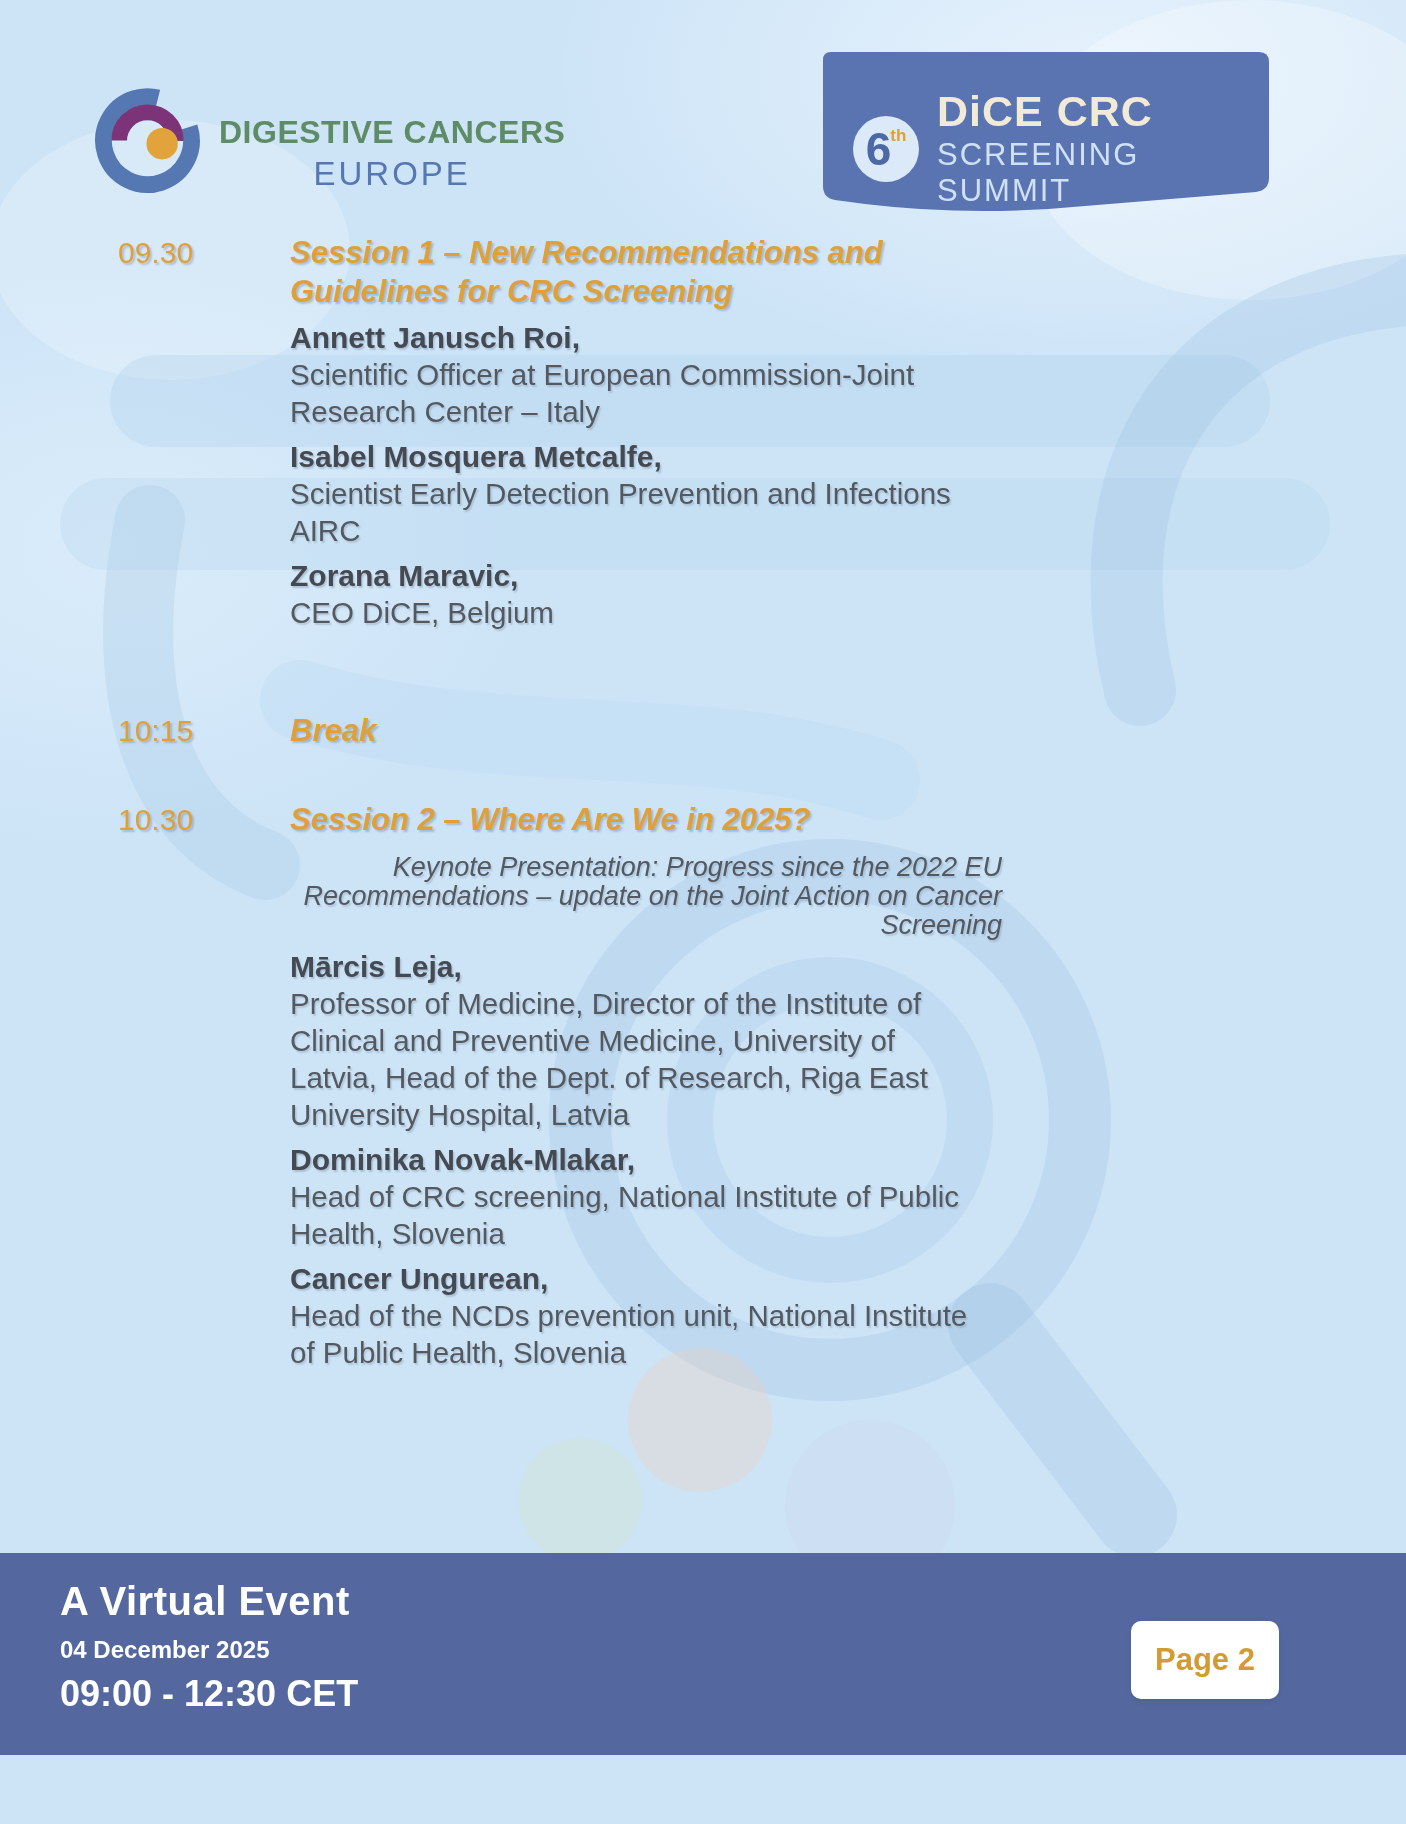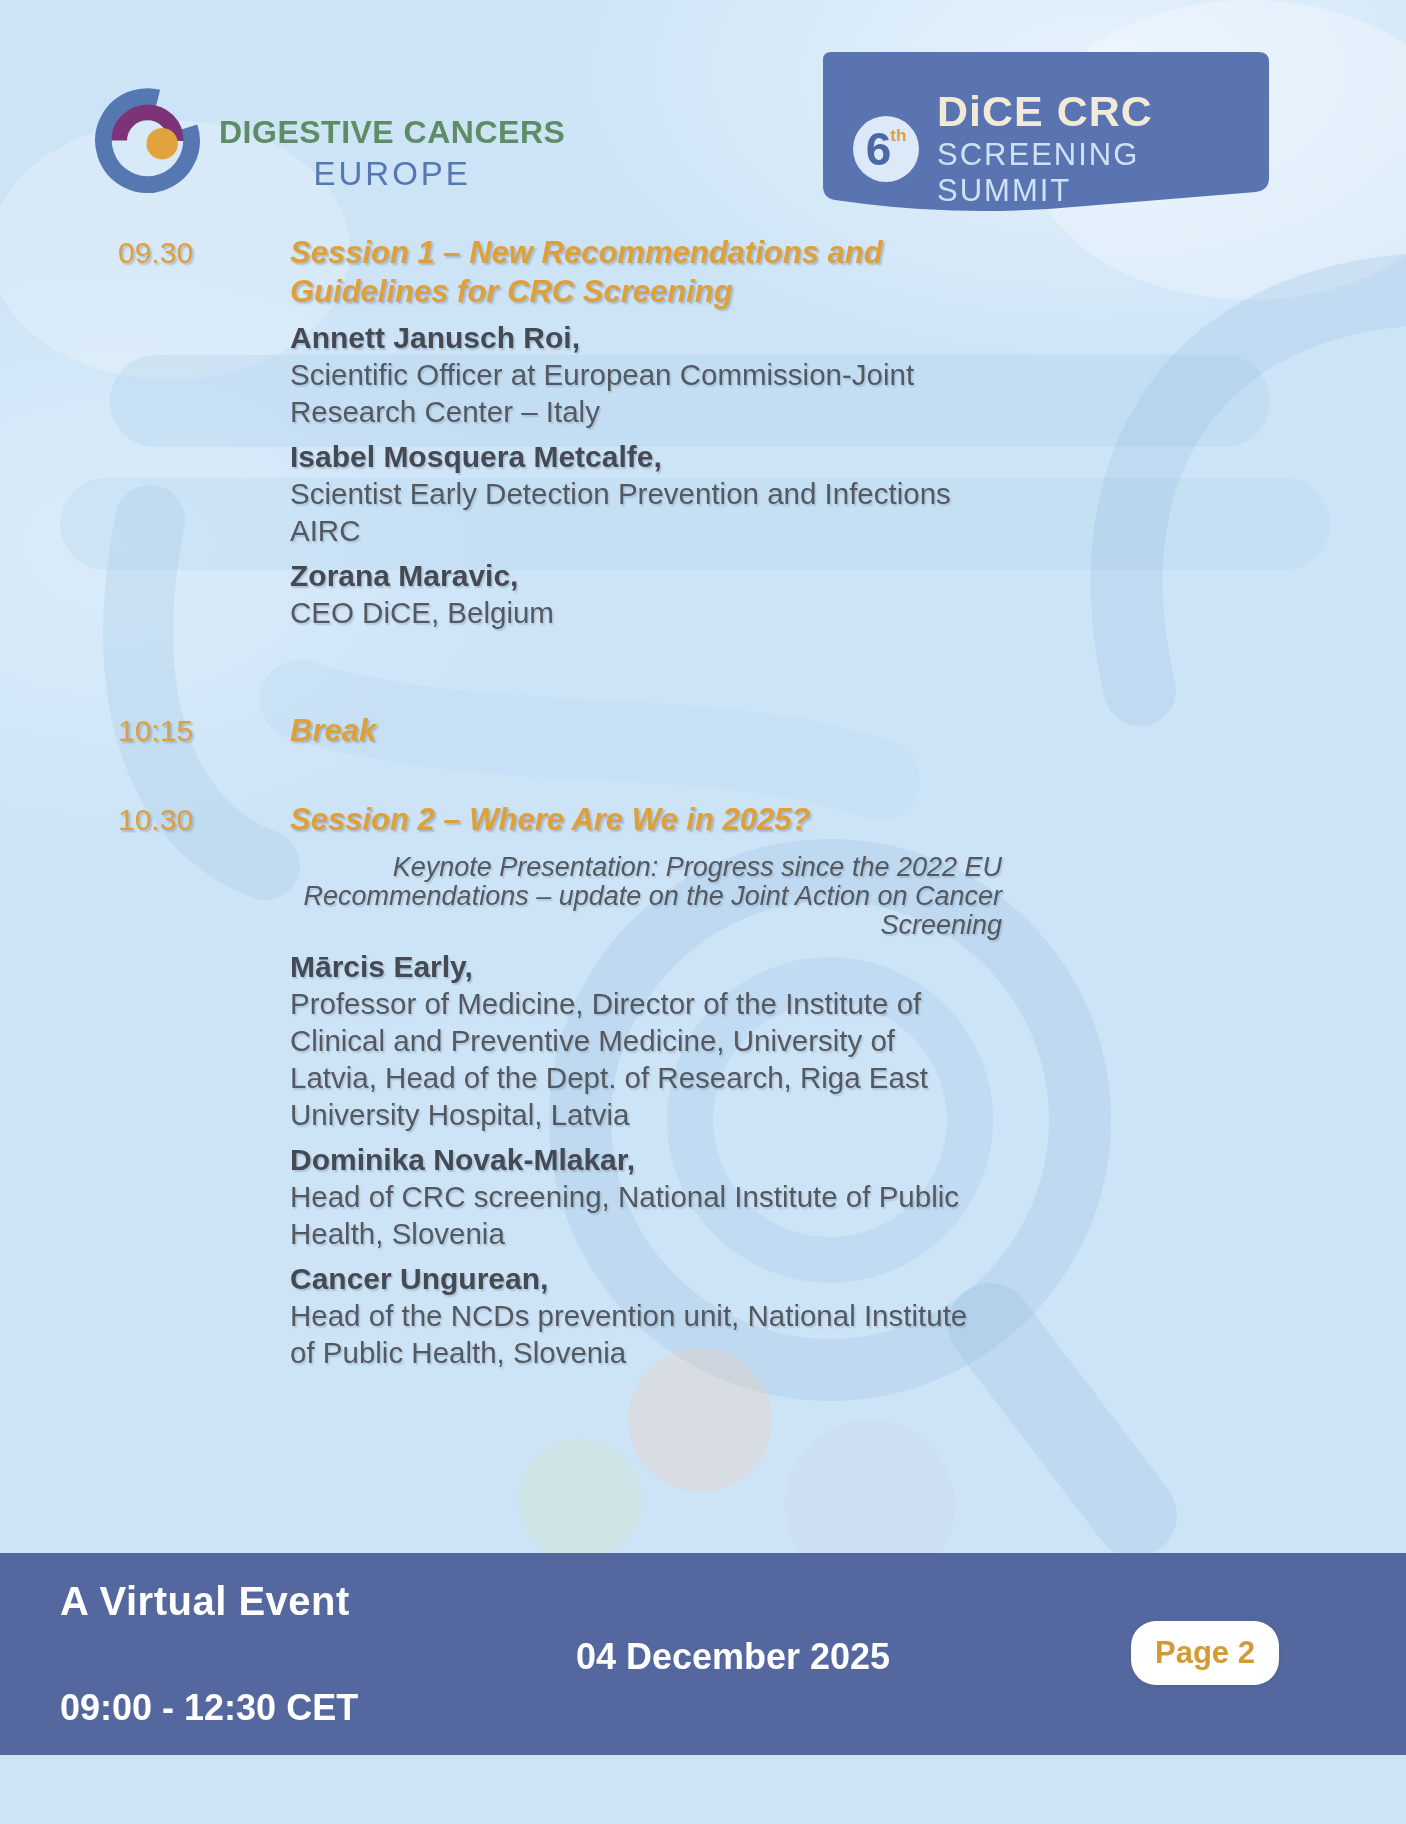--- a/index.html
+++ b/index.html
@@ -71,25 +71,25 @@
   .slot-break { margin-top:80px; }
   .slot-s2 { margin-top:50px; }
 
   
   .footer {
     position:absolute; left:0; top:1553px; width:100%; height:202px;
     background:var(--footer-blue,#54689f); color:#ffffff;
   }
   .footer-inner { padding:26px 0 0 60px; }
   .footer-line1 { font-size:40px; font-weight:bold; letter-spacing:0.5px; }
-  .footer-line2 { font-size:36px; font-weight:bold; margin-top:12px;text-align:center; }
+  .footer-line2 { font-size:24px; font-weight:bold; margin-top:12px; }
   .footer-line3 { font-size:36px; font-weight:bold; margin-top:9px; }
   .page-badge {
-    position:absolute; right:127px; top:68px; width:148px; height:64px;
-    background:#ffffff; border-radius:25px;
+    position:absolute; right:127px; top:68px; width:148px; height:78px;
+    background:#ffffff; border-radius:10px;
     display:flex; align-items:center; justify-content:center;
     font-size:31px; font-weight:bold; color:var(--page-number-orange,#d49a33);
     box-shadow:0 2px 4px rgba(60,80,110,0.25);
   }
 </style>
 </head>
 <body>
 
 <div class="page">
 
@@ -166,21 +166,21 @@
         <h2 class="session-title">Break</h2>
       </div>
     </section>
 
     <section class="slot slot-s2">
       <div class="slot-time">10.30</div>
       <div class="slot-body">
         <h2 class="session-title">Session 2 – Where Are We in 2025?</h2>
         <p class="keynote">Keynote Presentation: Progress since the 2022 EU Recommendations – update on the Joint Action on Cancer Screening</p>
         <div class="speaker">
-          <div class="speaker-name">Mārcis Early,</div>
+          <div class="speaker-name">Mārcis Leja,</div>
           <div class="speaker-role">Professor of Medicine, Director of the Institute of Clinical and Preventive Medicine, University of Latvia, Head of the Dept. of Research, Riga East University Hospital, Latvia</div>
         </div>
         <div class="speaker">
           <div class="speaker-name">Dominika Novak-Mlakar,</div>
           <div class="speaker-role">Head of CRC screening, National Institute of Public Health, Slovenia</div>
         </div>
         <div class="speaker">
           <div class="speaker-name">Cancer Ungurean,</div>
           <div class="speaker-role">Head of the NCDs prevention unit, National Institute of Public Health, Slovenia</div>
         </div>

